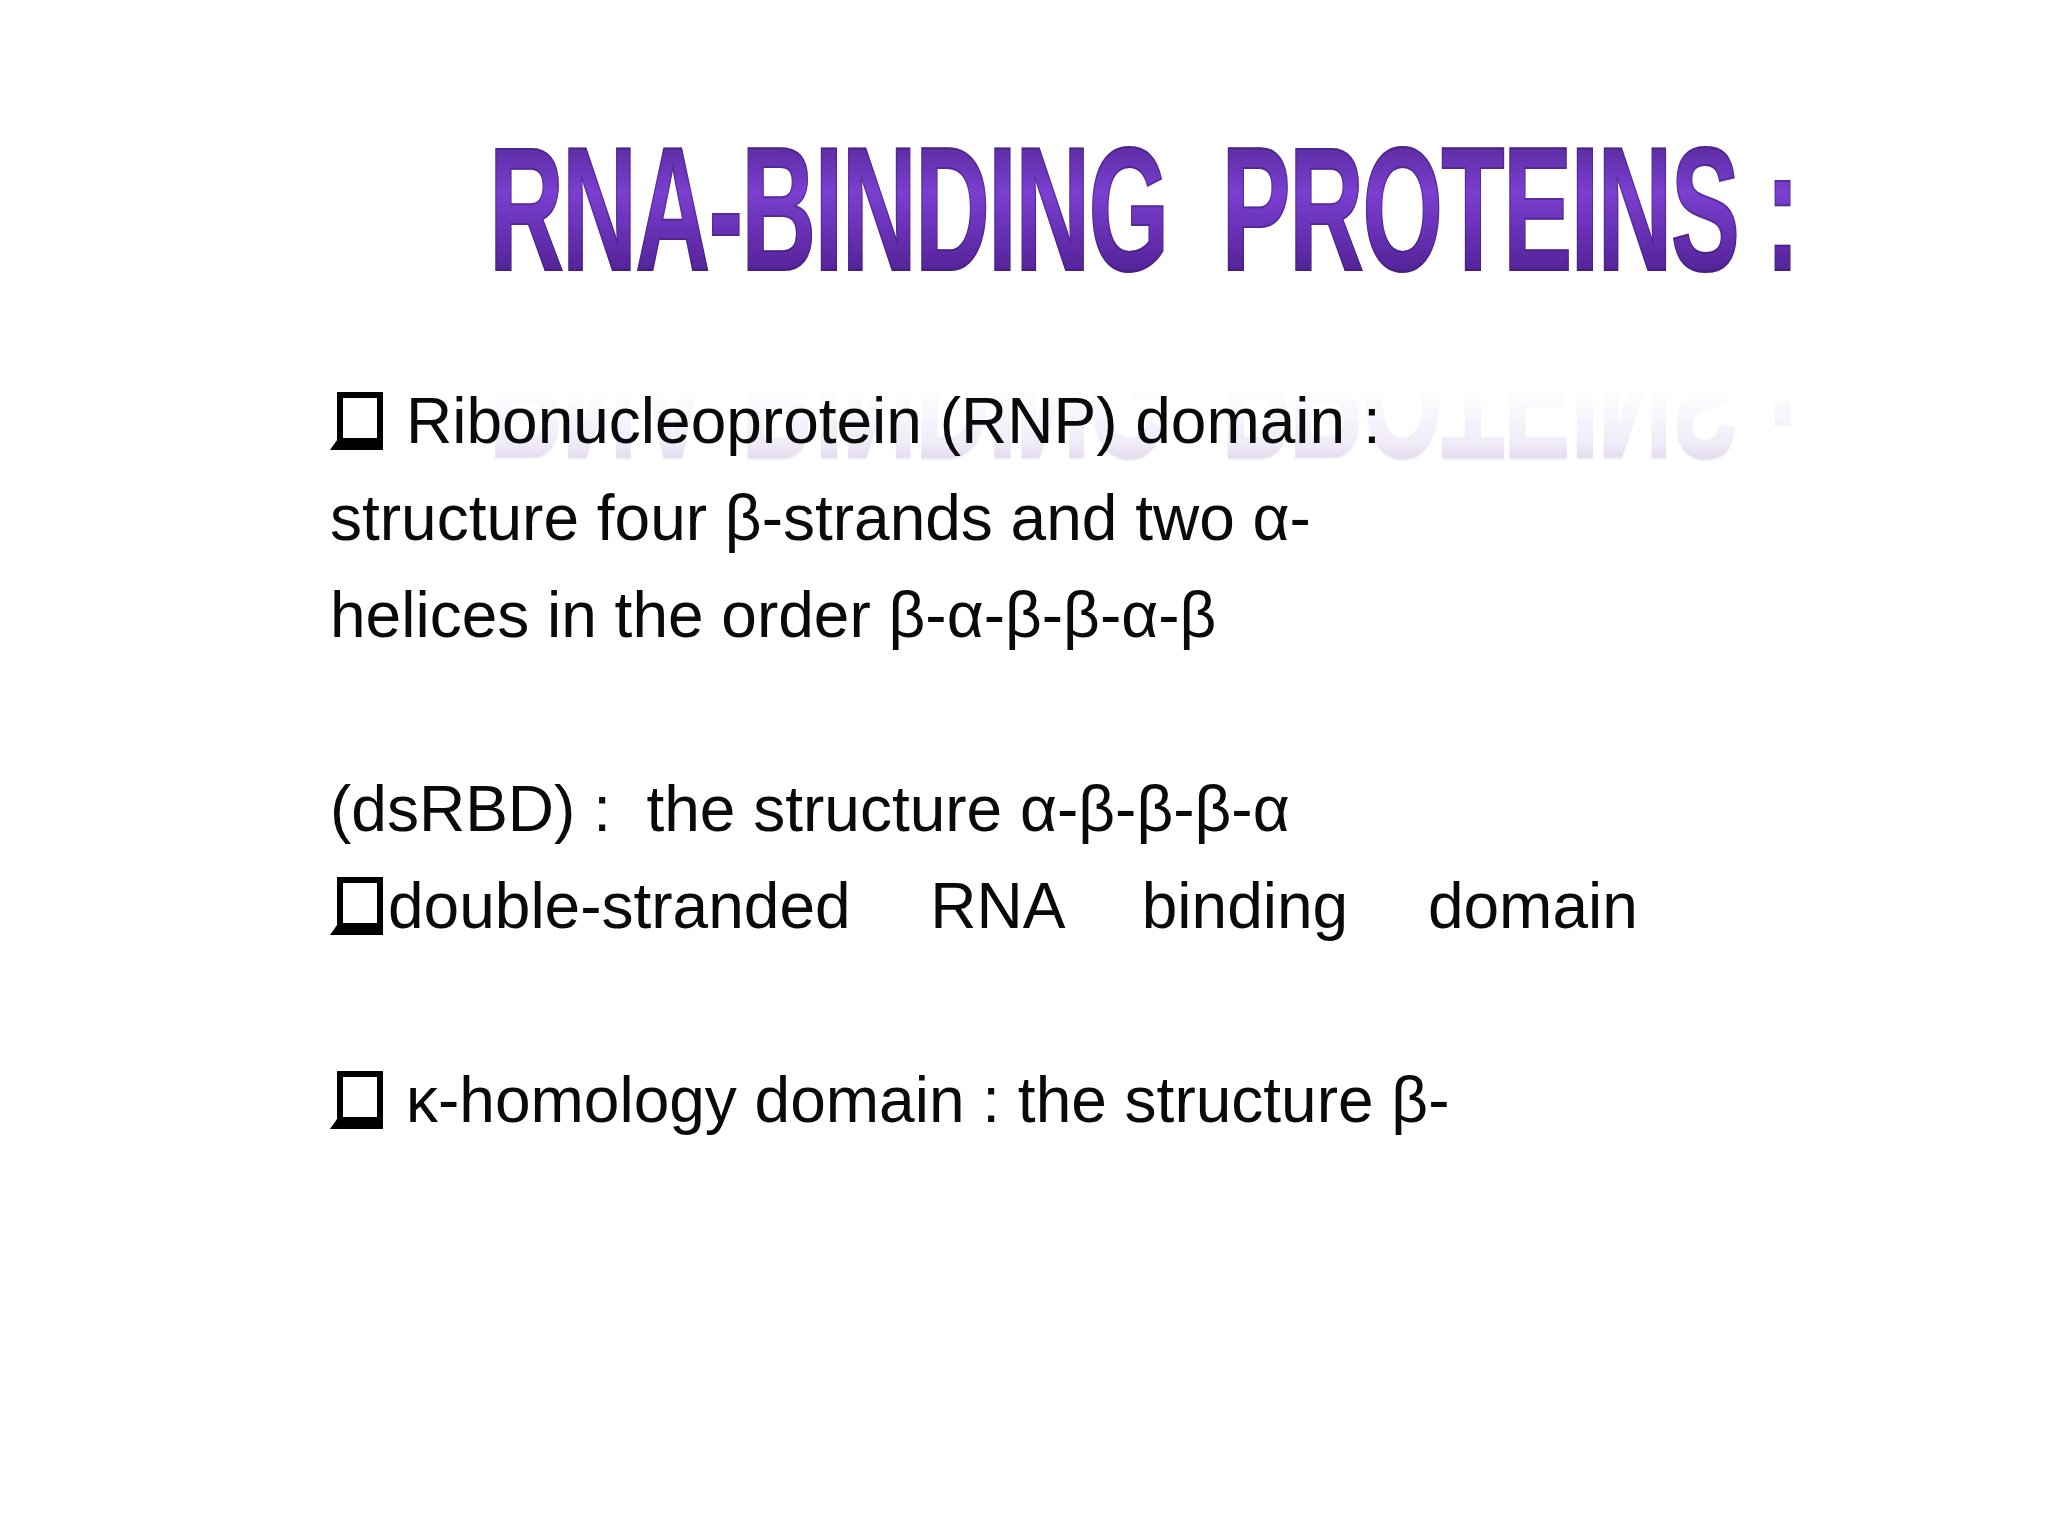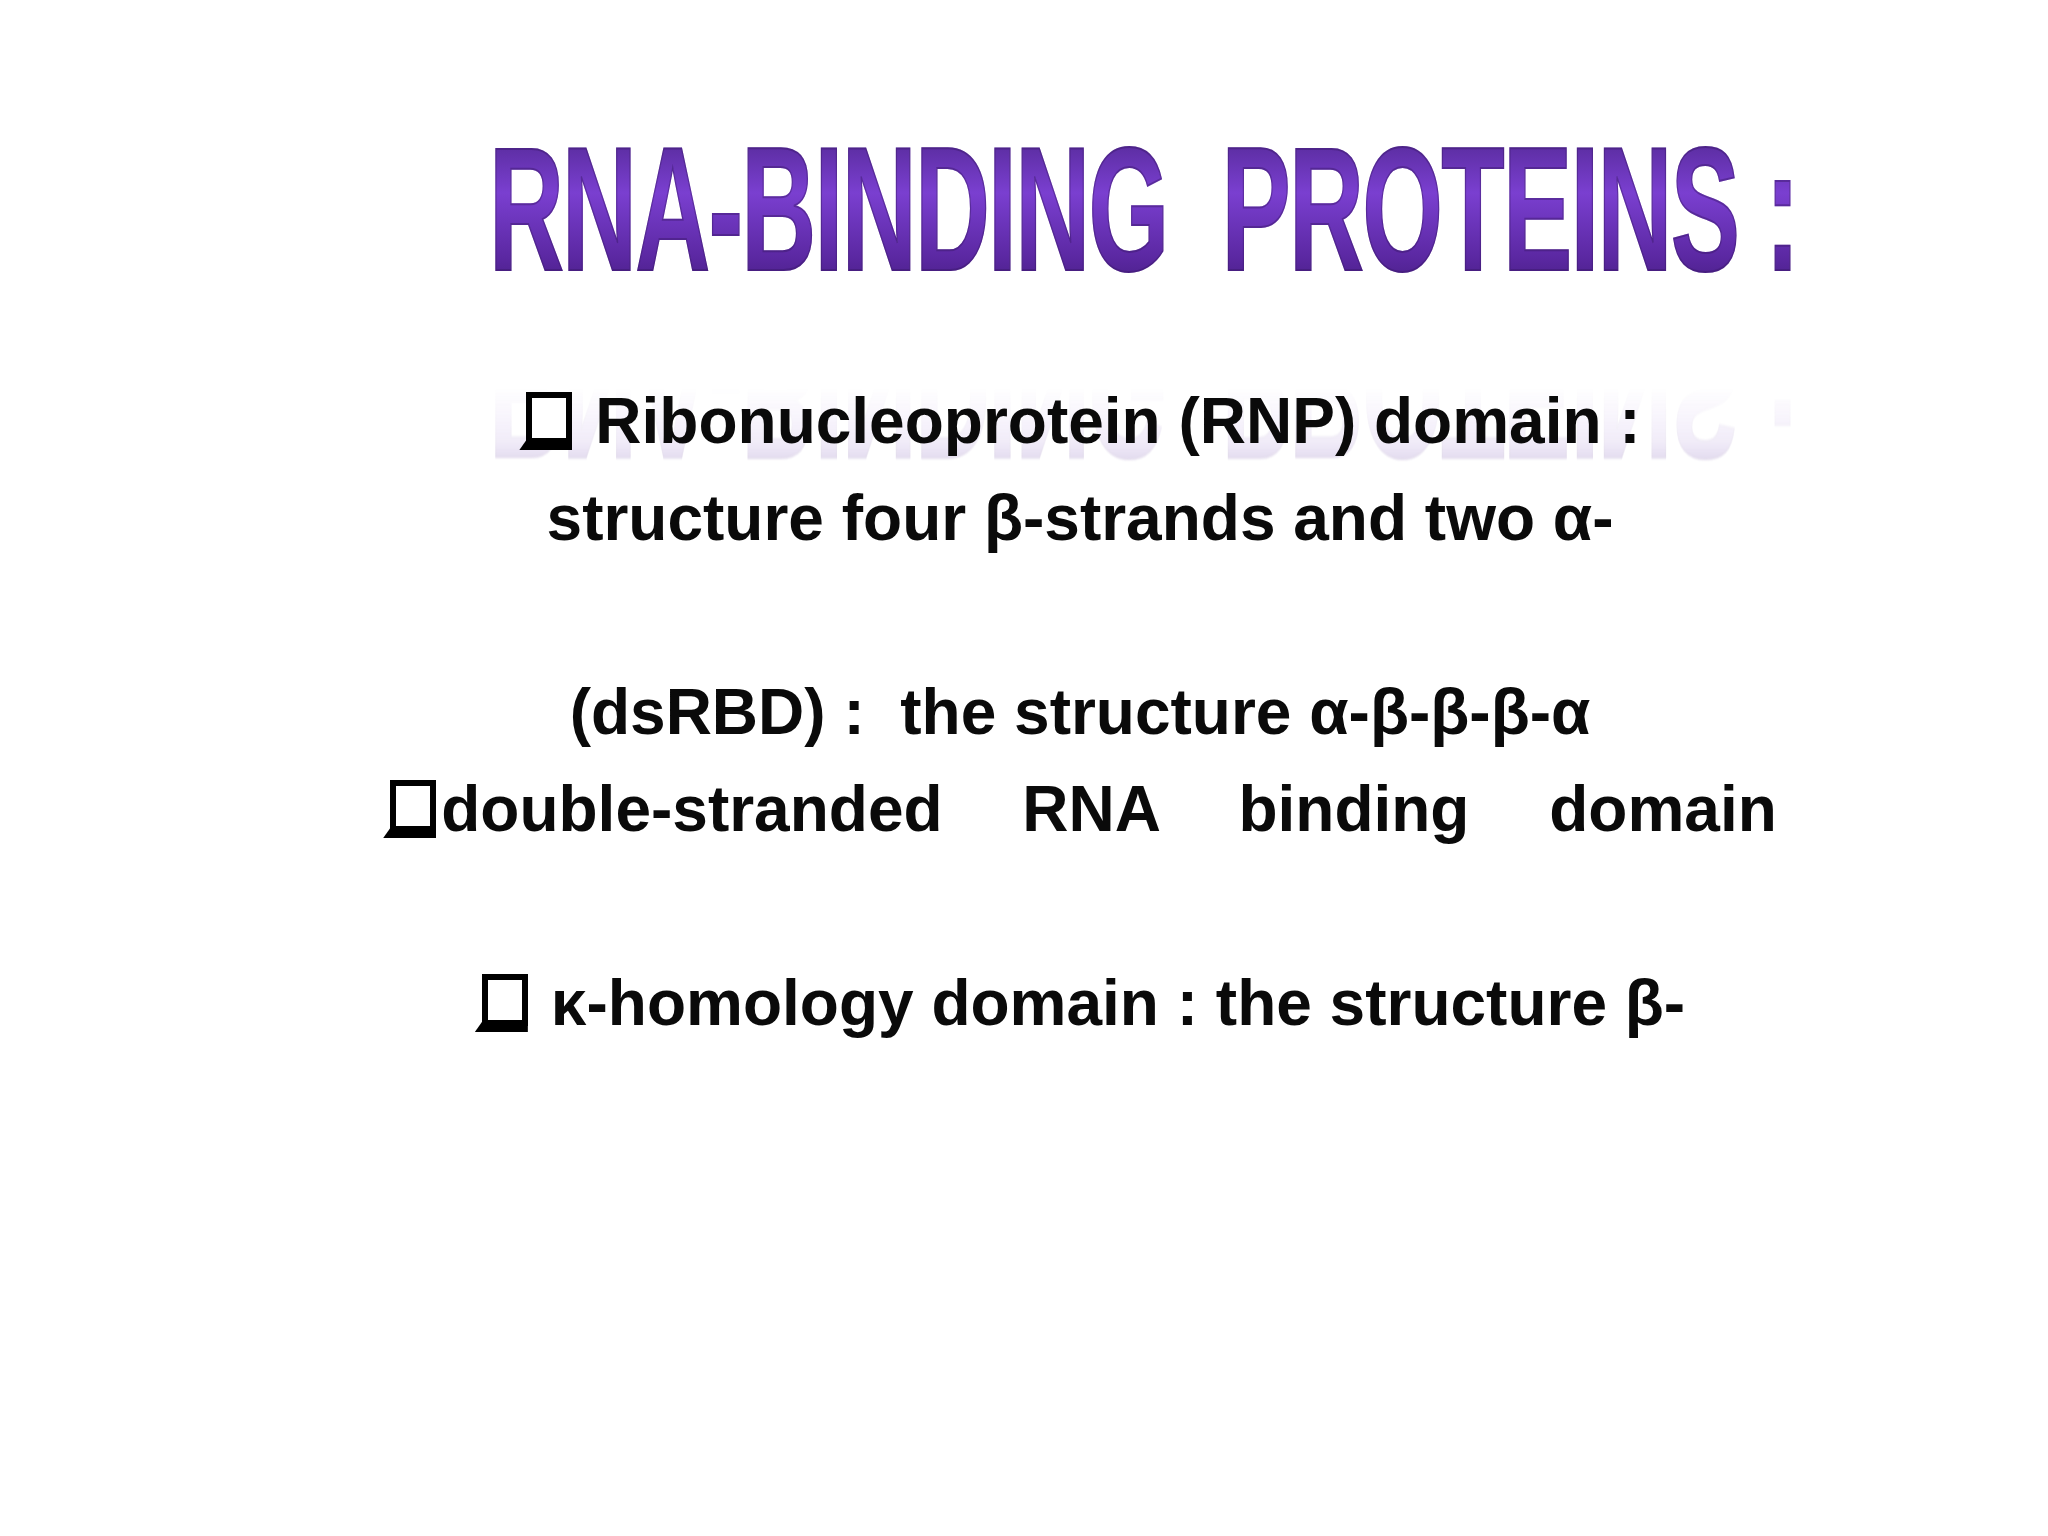--- a/index.html
+++ b/index.html
@@ -53,23 +53,22 @@
     mask-image: linear-gradient(180deg, rgba(0,0,0,0.85) 0%, rgba(0,0,0,0.25) 28%, transparent 55%);
   }
 
   
   .body-block {
     position: absolute;
     left: 330px;
     top: 373px;
     width: 1500px;
     color: var(--body_text, #0a0a0a);
-    font-weight: bold;
+    font-weight: normal;
     font-size: 64px;
-    text-align: center;
   }
   .line {
     line-height: 97px;
     white-space: pre-wrap;
   }
   .para-gap { margin-top: 97px; }
   .txt-justified { word-spacing: 62px; }
 
   
   .checkbox {
@@ -112,20 +111,21 @@
     <div class="title-line2">
       <span class="title-reflection">RNA-BINDING  PROTEINS :</span>
     </div>
   </div>
 
   <div class="body-block">
 
     <div class="para">
       <div class="line"><span class="checkbox cb-space-after"><span class="cb-shadow"></span><span class="cb-box"></span></span><span>Ribonucleoprotein (RNP) domain :</span></div>
       <div class="line"><span>structure four β-strands and two α-</span></div>
+      <div class="line"><span>helices in the order β-α-β-β-α-β</span></div>
     </div>
 
     <div class="para para-gap">
       <div class="line"><span>(dsRBD) :  the structure α-β-β-β-α</span></div>
       <div class="line"><span class="checkbox cb-tight-after"><span class="cb-shadow"></span><span class="cb-box"></span></span><span class="txt-justified">double-stranded RNA binding domain</span></div>
     </div>
 
     <div class="para para-gap">
       <div class="line"><span class="checkbox cb-space-after"><span class="cb-shadow"></span><span class="cb-box"></span></span><span>κ-homology domain : the structure β-</span></div>
     </div>

